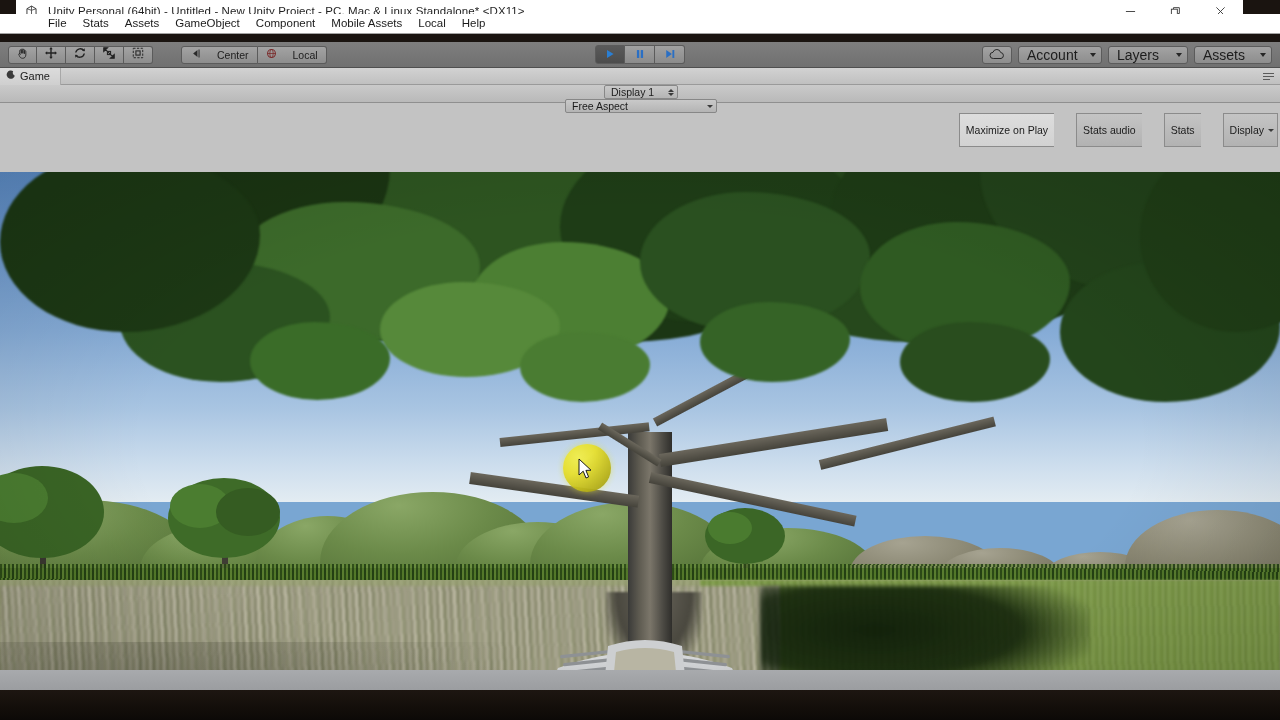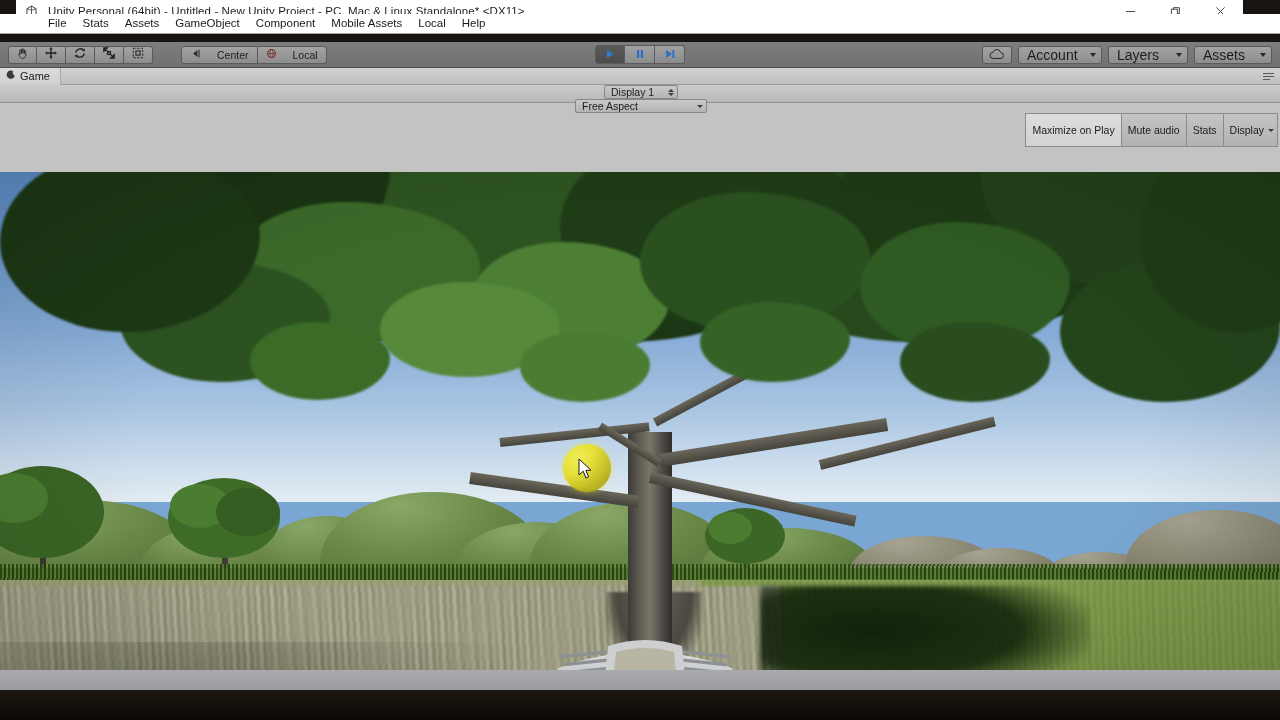--- a/index.html
+++ b/index.html
@@ -158,21 +158,21 @@
   }
   .gb-dd {
     height: 15px; border-radius: 2px;
     background: linear-gradient(#c9c9c9, #b4b4b4);
     border: 1px solid #878787;
     display: flex; align-items: center;
     font-size: 10.5px; color: #1b1b1b;
     padding: 0 3px 0 6px; white-space: nowrap;
   }
   #gb-display { width: 74px; margin-left: 2px; }
-  #gb-aspect  { width: 132px; margin-left: 2px; gap: 12px; }
+  #gb-aspect  { width: 152px; margin-left: 2px; gap: 12px; }
   .gb-dd .lbl { flex: 1; }
   .arrows { display: flex; flex-direction: column; gap: 1px; margin-left: 4px; }
   .arrows .up {
     width: 0; height: 0;
     border-left: 3px solid transparent; border-right: 3px solid transparent;
     border-bottom: 3px solid #3a3a3a;
   }
   .arrows .dn {
     width: 0; height: 0;
     border-left: 3px solid transparent; border-right: 3px solid transparent;
@@ -183,21 +183,21 @@
     border-left: 3px solid transparent; border-right: 3px solid transparent;
     border-top: 3.5px solid #3a3a3a;
   }
 
   .gb-right { margin-left: auto; display: flex; align-items: center; }
   .gb-tgl {
     height: 16px; padding: 16px 6px;
     display: flex; align-items: center;
     font-size: 10.5px; color: #1b1b1b; white-space: nowrap;
     background: linear-gradient(#c4c4c4, #b2b2b2);
-    border: 1px solid #8b8b8b; border-right: none;
+    border: 1px solid #8b8b8b; border-right: none; margin-left: 22px;
   }
   .gb-tgl.on { background: linear-gradient(#dddddd, #d2d2d2); }
   .gb-tgl.last { border-right: 1px solid #8b8b8b; padding-right: 3px; }
 
   
   .gameview {
     position: absolute; left: 0; top: 104px;
     width: 1280px; height: 566px;
     overflow: hidden;
     background: #79a6d2;
@@ -521,21 +521,21 @@
             <i class="dn"></i>
           </span>
       </div>
       <div class="gb-dd" id="gb-aspect">
         <span class="lbl">Free Aspect</span>
         <span class="caret-sm"></span>
       </div>
 
       <div class="gb-right">
         <div class="gb-tgl on">Maximize on Play</div>
-        <div class="gb-tgl">Mute audio</div>
+        <div class="gb-tgl">Stats audio</div>
         <div class="gb-tgl">Stats</div>
         <div class="gb-tgl last">
           <span>Display</span>
           <span class="caret-sm"></span>
         </div>
       </div>
     </div>
 
     <div class="gameview">
 

